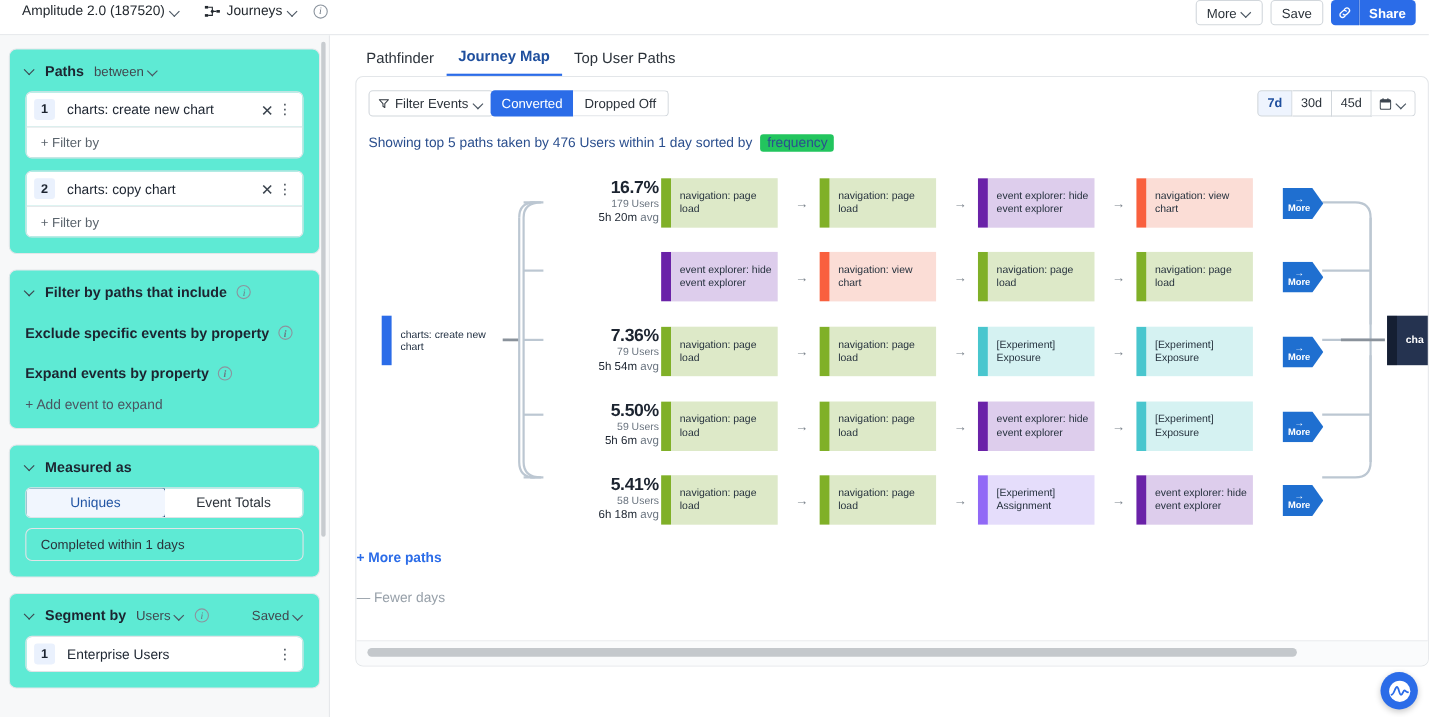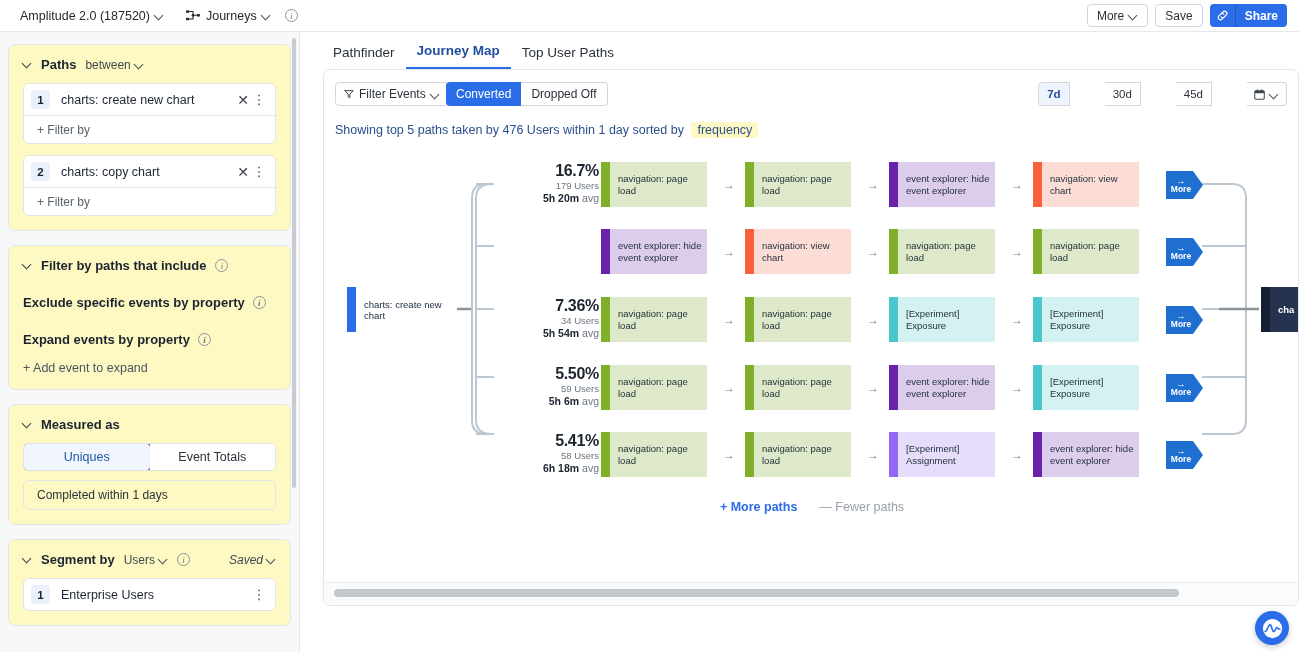--- a/index.html
+++ b/index.html
@@ -8,21 +8,21 @@
     font-family: "Liberation Sans", sans-serif;
     background: #ffffff;
     color: #1f2933;
     overflow: hidden;
   }
   body { position: relative; }
 
   
   .topbar {
     position: absolute; top: 0; left: 0; width: 1299px; height: 32px;
-    display: flex; align-items: center;
+    display: flex; align-items: flex-start;
     background: #ffffff;
     border-bottom: 1px solid #e6e8eb;
     z-index: 30;
   }
   .tb-left { display: flex; align-items: center; gap: 0; padding-left: 14px; }
   .tb-item {
     display: flex; align-items: center; gap: 5px;
     font-size: 12.5px; color: #23292f; padding: 3px 6px; border-radius: 4px;
     cursor: pointer; white-space: nowrap;
   }
@@ -79,21 +79,21 @@
   }
   .sb-scroll { padding: 12px 8px 10px 8px; }
   .sb-track {
     position: absolute; right: 1px; top: 2px; width: 5px; height: 616px; background: transparent;
   }
   .sb-thumb {
     position: absolute; right: 2px; top: 4px; width: 4px; height: 450px;
     background: #c8ccd0; border-radius: 3px;
   }
   .card {
-    background: #fef9c3; border: 1px solid #e3e6e9; border-radius: 7px;
+    background: #5eead4; border: 1px solid #e3e6e9; border-radius: 7px;
     margin-bottom: 14px; padding: 12px 14px 14px 14px;
   }
   .sec-head { display: flex; align-items: center; gap: 9px; }
   .sec-caret {
     width: 9px; height: 9px; position: relative; cursor: pointer; flex: none;
   }
   .sec-caret::after {
     content: ""; position: absolute; left: 0; top: 0;
     width: 6px; height: 6px;
     border-right: 1.5px solid #3c454f; border-bottom: 1.5px solid #3c454f;
@@ -133,21 +133,21 @@
     font-size: 12.5px; color: #2b323a; cursor: pointer; background: #fff;
   }
   .seg-opt.active {
     background: #f1f6fe; color: #2255a4; border: 1.5px solid #1b3e72; border-radius: 4px; margin: -1px;
   }
   .plain-box {
     margin-top: 9px; border: 1px solid #e1e4e7; border-radius: 6px; height: 30px;
     display: flex; align-items: center; padding-left: 13px; font-size: 12px; color: #2b323a;
   }
   .seg-by-head { display: flex; align-items: center; gap: 9px; }
-  .saved-right { margin-left: auto; font-size: 12px; color: #41484f; display: flex; align-items: center; gap: 4px; cursor: pointer; font-style: italic; }
+  .saved-right { margin-left: auto; font-size: 12px; color: #41484f; display: flex; align-items: center; gap: 4px; cursor: pointer; }
 
   
   .main { position: absolute; left: 300px; top: 32px; width: 999px; height: 620px; background: #fff; }
   .tabs { display: flex; gap: 0; padding-left: 22px; height: 37px; align-items: flex-end; }
   .tab {
     font-size: 13.5px; color: #2b323a; padding: 0 11px 9px 11px; cursor: pointer; white-space: nowrap;
   }
   .tab.active { color: #1f4f9e; font-weight: bold; border-bottom: 2.5px solid #2b6ce8; }
 
   .panel {
@@ -168,49 +168,49 @@
     display: flex; align-items: center; border-radius: 4px 0 0 4px; cursor: pointer;
   }
   .drop-btn {
     background: #fff; color: #2b323a; font-size: 12px; padding: 0 10px;
     display: flex; align-items: center; border: 1px solid #d2d7dc; border-left: none;
     border-radius: 0 4px 4px 0; cursor: pointer;
   }
   .range-group { position: absolute; right: 11px; top: 12px; display: flex; height: 24px; }
   .rg {
     border: 1px solid #d2d7dc; border-left: none; background: #fff;
-    font-size: 11.5px; color: #2b323a; padding: 0 8px; display: flex; align-items: center; cursor: pointer; margin-left: 35px;
+    font-size: 11.5px; color: #2b323a; padding: 0 8px; display: flex; align-items: center; cursor: pointer;
   }
   .rg:first-child { border-left: 1px solid #d2d7dc; border-radius: 4px 0 0 4px; }
   .rg.active { background: #eef4fe; color: #1f4f9e; font-weight: bold; }
   .rg.cal { border-radius: 0 4px 4px 0; gap: 5px; padding: 0 7px; }
   .cal-ico { width: 11px; height: 11px; display: block; }
 
   .showing {
     position: absolute; left: 11px; top: 52px; font-size: 12.5px; color: #2b4f8e;
   }
   .showing b { font-weight: normal; }
   .freq-chip {
-    background: #fef9c3; color: #2b4f8e; padding: 1px 6px; border-radius: 3px; margin-left: 4px;
+    background: #22c55e; color: #2b4f8e; padding: 1px 6px; border-radius: 3px; margin-left: 4px;
     cursor: pointer; display: inline-block;
   }
 
   
   .canvas {
     position: absolute; left: 0; top: 78px; width: 976px; height: 420px; overflow: hidden;
   }
   .row { position: absolute; left: 0; width: 976px; height: 45px; }
   .stats {
     position: absolute; left: 170px; width: 105px; text-align: right;
     color: #1c2430; line-height: 1.15;
   }
   .stat-pct { font-size: 16px; font-weight: bold; letter-spacing: -0.3px; }
   .stat-users { font-size: 9.5px; color: #6b7580; margin-top: 1px; }
   .stat-avg { font-size: 10.5px; color: #6b7580; }
-  .stat-avg b { color: #1c2430; font-weight: bold; }
+  .stat-avg b { color: #1c2430; font-weight: normal; }
 
   .node {
     position: absolute; height: 45px; width: 106px; display: flex; align-items: center;
     cursor: pointer; overflow: hidden;
   }
   .node .bar { width: 9px; height: 45px; flex: none; }
   .node .lbl { font-size: 9.5px; padding: 0 5px 0 8px; line-height: 1.25; color: #25313d; }
   .arrow {
     position: absolute; width: 14px; height: 45px; display: flex; align-items: center; justify-content: center;
     color: #7b838c; font-size: 12px;
@@ -236,21 +236,21 @@
     position: absolute; left: 937px; top: 139px; width: 50px; height: 45px;
     display: flex; align-items: center; background: #253350; cursor: pointer; overflow: hidden;
   }
   .end-node .bar { width: 9px; height: 45px; background: #151f33; flex: none; }
   .end-node .lbl { font-size: 9.5px; padding-left: 8px; color: #ffffff; font-weight: bold; white-space: nowrap; }
 
   svg.links { position: absolute; left: 0; top: 0; width: 976px; height: 420px; pointer-events: none; }
 
   .paths-ctrl {
     position: absolute; left: 0; top: 430px; width: 976px;
-    display: flex; justify-content: center; gap: 22px; font-size: 12.5px;
+    display: flex; justify-content: center; gap: 22px; font-size: 12.5px; flex-direction: column;
   }
   .more-paths { color: #2b6ce8; cursor: pointer; font-weight: bold; }
   .fewer-paths { color: #97a0a9; cursor: pointer; }
 
   .hscroll-wrap {
     position: absolute; left: 0; bottom: 0; width: 976px; height: 23px;
     border-top: 1px solid #ebedef; background: #fafbfc;
   }
   .hscroll-thumb {
     position: absolute; left: 10px; top: 6px; width: 845px; height: 8px;
@@ -542,21 +542,21 @@
             <div class="more-tag" style="left: 842px; top: 9px;"><svg width="37" height="28" viewBox="0 0 37 28">
                 <path d="M0 0 H27 L37 14 L27 28 H0 Z" fill="#1f6fd0"></path>
               </svg><span class="mt-lbl">
                 <span class="mt-arr">→</span>
                 <span>More</span>
               </span></div>
           </div>
           <div class="row" style="top: 149px;">
             <div class="stats">
               <div class="stat-pct">7.36%</div>
-              <div class="stat-users">34 Users</div>
+              <div class="stat-users">79 Users</div>
               <div class="stat-avg"><b>5h 54m</b> <span>avg</span></div>
             </div>
             <div class="node" style="left: 277px; width: 106px; background: rgb(221, 233, 200);">
               <span class="bar" style="background: rgb(128, 176, 40);"></span>
               <span class="lbl">navigation: page load</span>
             </div>
             <div class="arrow" style="left: 398px;">→</div>
             <div class="node" style="left: 421px; width: 106px; background: rgb(221, 233, 200);">
               <span class="bar" style="background: rgb(128, 176, 40);"></span>
               <span class="lbl">navigation: page load</span>
@@ -640,21 +640,21 @@
               </svg><span class="mt-lbl">
                 <span class="mt-arr">→</span>
                 <span>More</span>
               </span></div>
           </div>
         </div>
     </div>
 
     <div class="paths-ctrl">
       <span class="more-paths">+ More paths</span>
-      <span class="fewer-paths">— Fewer paths</span>
+      <span class="fewer-paths">— Fewer days</span>
     </div>
 
     <div class="hscroll-wrap">
       <div class="hscroll-thumb"></div>
     </div>
   </div>
 
   <div class="fab">
     <svg width="21" height="21" viewBox="0 0 24 24">
       <circle cx="12" cy="12" r="11" fill="#fff"></circle>

